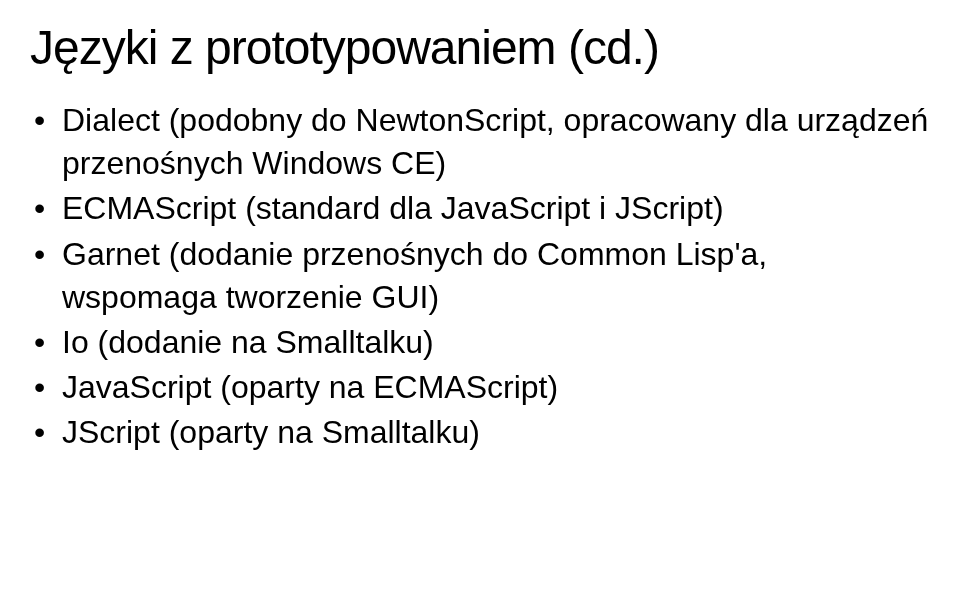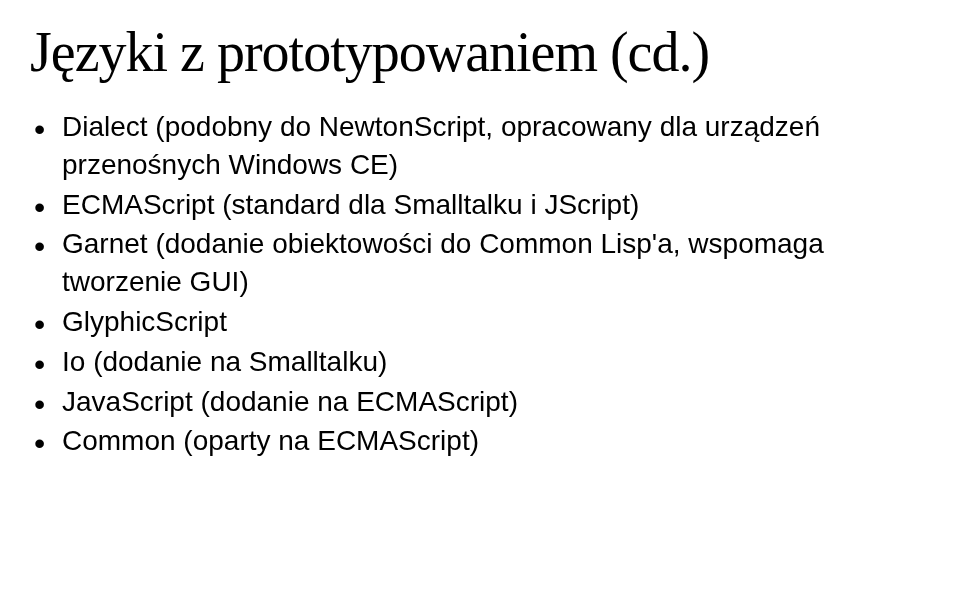--- a/index.html
+++ b/index.html
@@ -6,51 +6,49 @@
     body {
       width: 960px;
       height: 610px;
       background: white;
       font-family: Arial, Helvetica, sans-serif;
       color: #000;
       padding: 20px 30px;
       overflow: hidden;
     }
     .title {
-      font-size: 56px;
+      font-size: 48px;
       font-weight: normal;
       margin-bottom: 24px;
       letter-spacing: -1px;
-      font-family: Liberation Serif, serif;
     }
     .bullet-list {
       list-style: none;
       padding-left: 4px;
     }
     .bullet-item {
-      font-size: 28px;
+      font-size: 32px;
       line-height: 1.35;
       margin-bottom: 2px;
       position: relative;
       padding-left: 28px;
     }
     .bullet-item::before {
       content: "•";
       position: absolute;
       left: 0;
       top: 0;
       font-size: 32px;
     }
   </style>
 </head>
 <body>
 
 <h1 class="title">Języki z prototypowaniem (cd.)</h1>
 
 <ul class="bullet-list">
   <li class="bullet-item">Dialect (podobny do NewtonScript, opracowany dla urządzeń przenośnych Windows CE)</li>
-  <li class="bullet-item">ECMAScript (standard dla Smalltalku i JScript)</li>
-  <li class="bullet-item">Garnet (dodanie obiektowości do Common Lisp'a, wspomaga tworzenie GUI)</li>
-  <li class="bullet-item">GlyphicScript</li>
+  <li class="bullet-item">ECMAScript (standard dla JavaScript i JScript)</li>
+  <li class="bullet-item">Garnet (dodanie przenośnych do Common Lisp'a, wspomaga tworzenie GUI)</li>
   <li class="bullet-item">Io (dodanie na Smalltalku)</li>
-  <li class="bullet-item">JavaScript (dodanie na ECMAScript)</li>
-  <li class="bullet-item">Common (oparty na ECMAScript)</li>
+  <li class="bullet-item">JavaScript (oparty na ECMAScript)</li>
+  <li class="bullet-item">JScript (oparty na Smalltalku)</li>
 </ul>
 
 </body></html>

